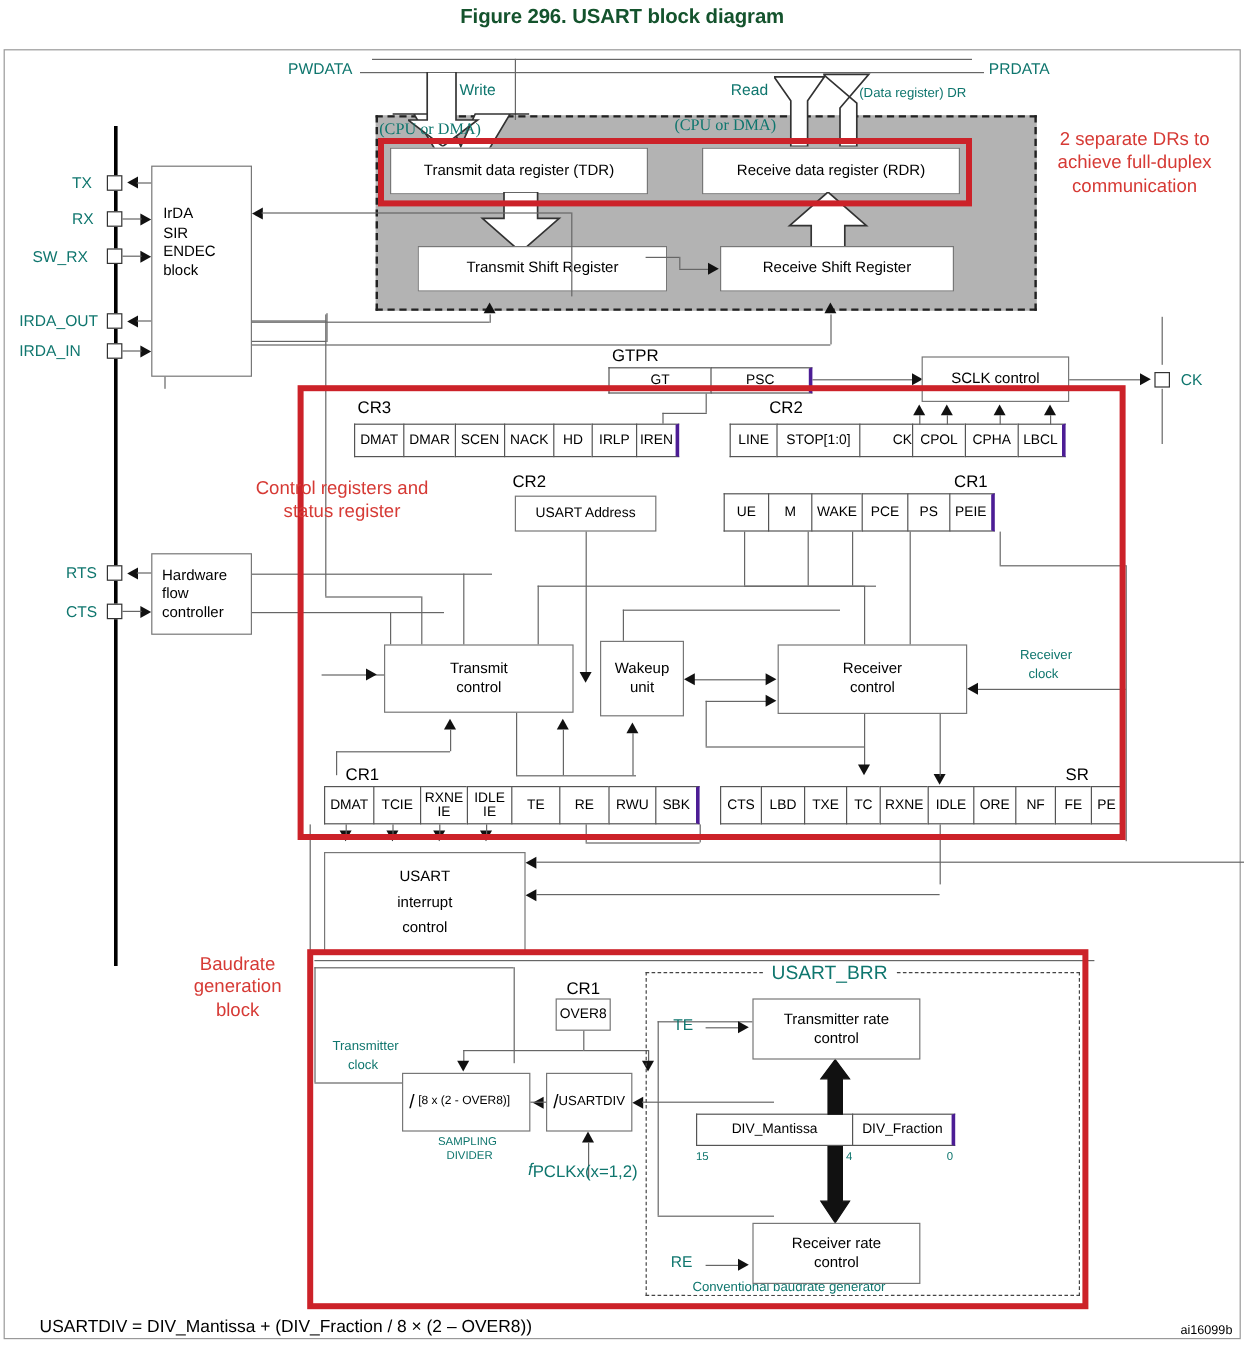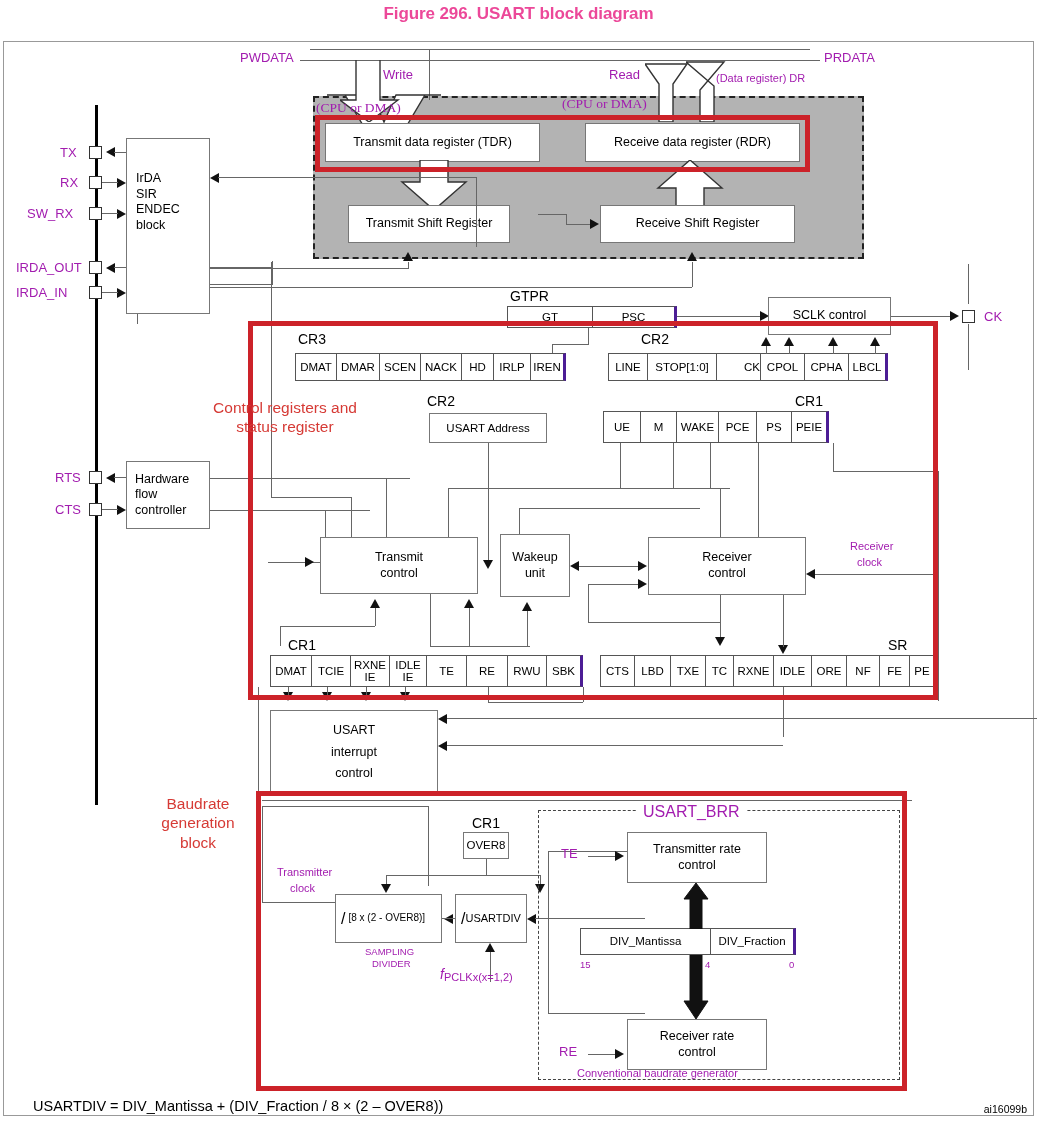--- a/index.html
+++ b/index.html
@@ -1,29 +1,29 @@
 <!DOCTYPE html>
 <html><head>
 <meta charset="utf-8">
 <style>
   html,body{margin:0;padding:0;background:#fff;}
   body{font-family:"Liberation Sans", sans-serif;}
   #page{position:relative;width:1037px;height:1134px;background:#fff;overflow:hidden;}
 
   .fig-title{position:absolute;left:0;top:4px;width:1037px;text-align:center;
-    font-size:17px;font-weight:bold;color:#ec4899;letter-spacing:-0.1px;}
+    font-size:17px;font-weight:bold;color:#14532d;letter-spacing:-0.1px;}
 
   .frame{position:absolute;left:3px;top:41px;width:1031px;height:1075px;
     border:1px solid #999;box-sizing:border-box;background:#fff;}
 
   
   .bx{position:absolute;box-sizing:border-box;border:1px solid #777;background:#fff;
       display:flex;align-items:center;justify-content:center;text-align:center;
       font-size:12.5px;color:#000;line-height:1.25;}
-  .lbl{position:absolute;font-size:13px;color:#a21caf;white-space:nowrap;}
+  .lbl{position:absolute;font-size:13px;color:#0f766e;white-space:nowrap;}
   .lbl.sm{font-size:11px;}
   .lbl.xs{font-size:9.5px;}
   .lbl.serif{font-family:"Liberation Serif",serif;font-size:13.5px;}
 
   
   .h{position:absolute;height:0;border-top:1.2px solid #666;}
   .v{position:absolute;width:0;border-left:1.2px solid #666;}
   .bus{position:absolute;width:0;border-left:3px solid #000;}
 
   
@@ -47,21 +47,21 @@
   .regrow{position:absolute;display:flex;box-sizing:border-box;}
   .regrow .c{border:1px solid #555;border-right:none;box-sizing:border-box;display:flex;
     align-items:center;justify-content:center;font-size:11.5px;background:#fff;color:#000;line-height:1.05;text-align:center;}
   .regrow .c:last-child{border-right:3px solid #4c1d95;}
 
   .cap{position:absolute;font-size:14px;color:#000;}
   .foot{position:absolute;left:33px;top:1098px;font-size:14.5px;color:#000;}
   .code{position:absolute;right:10px;top:1103px;font-size:10.5px;color:#000;}
 
   .dashbox{position:absolute;border:1.6px dashed #444;box-sizing:border-box;}
-  .sub{font-size:11px;vertical-align:-2px;margin-top:16px;}
+  .sub{font-size:14px;vertical-align:-2px;margin-top:16px;}
 </style>
 </head>
 <body>
 
 <div id="page">
 
   <div class="fig-title">Figure 296. USART block diagram</div>
 
   <div class="frame"></div>
 
@@ -112,24 +112,27 @@
       <polygon points="22,0 50,0 50,22 68,22 36,50 4,22 22,22" fill="#fff" stroke="#333" stroke-width="1.4"></polygon>
     </svg>
   </div>
 
   <div class="ba" style="left:654px;top:160px;">
     <svg width="72" height="52" viewBox="0 0 72 52">
       <polygon points="36,0 68,28 50,28 50,52 22,52 22,28 4,28" fill="#fff" stroke="#333" stroke-width="1.4"></polygon>
     </svg>
   </div>
 
-  <div class="bx" style="left:348px;top:205px;width:162px;height:38px;">Transmit Shift Register</div>
+  <div class="bx" style="left:348px;top:205px;width:208px;height:38px;">Transmit Shift Register</div>
   <div class="bx" style="left:600px;top:205px;width:195px;height:38px;">Receive Shift Register</div>
 
   <div class="redbox" style="left:315px;top:115px;width:495px;height:57px;"></div>
+  <div class="redtxt" style="left:858px;top:107px;width:175px;">2 separate DRs to
+achieve full-duplex
+communication</div>
 
   <div class="bus" style="left:95px;top:105px;height:700px;"></div>
 
   <div class="pin" style="left:89px;top:146px;"></div>
   <div class="lbl" style="left:60px;top:145px;">TX</div>
   <div class="ar l" style="left:106px;top:147px;"></div>
   <div class="h" style="left:114px;top:152px;width:14px;"></div>
 
   <div class="pin" style="left:89px;top:176px;"></div>
   <div class="lbl" style="left:60px;top:175px;">RX</div>

